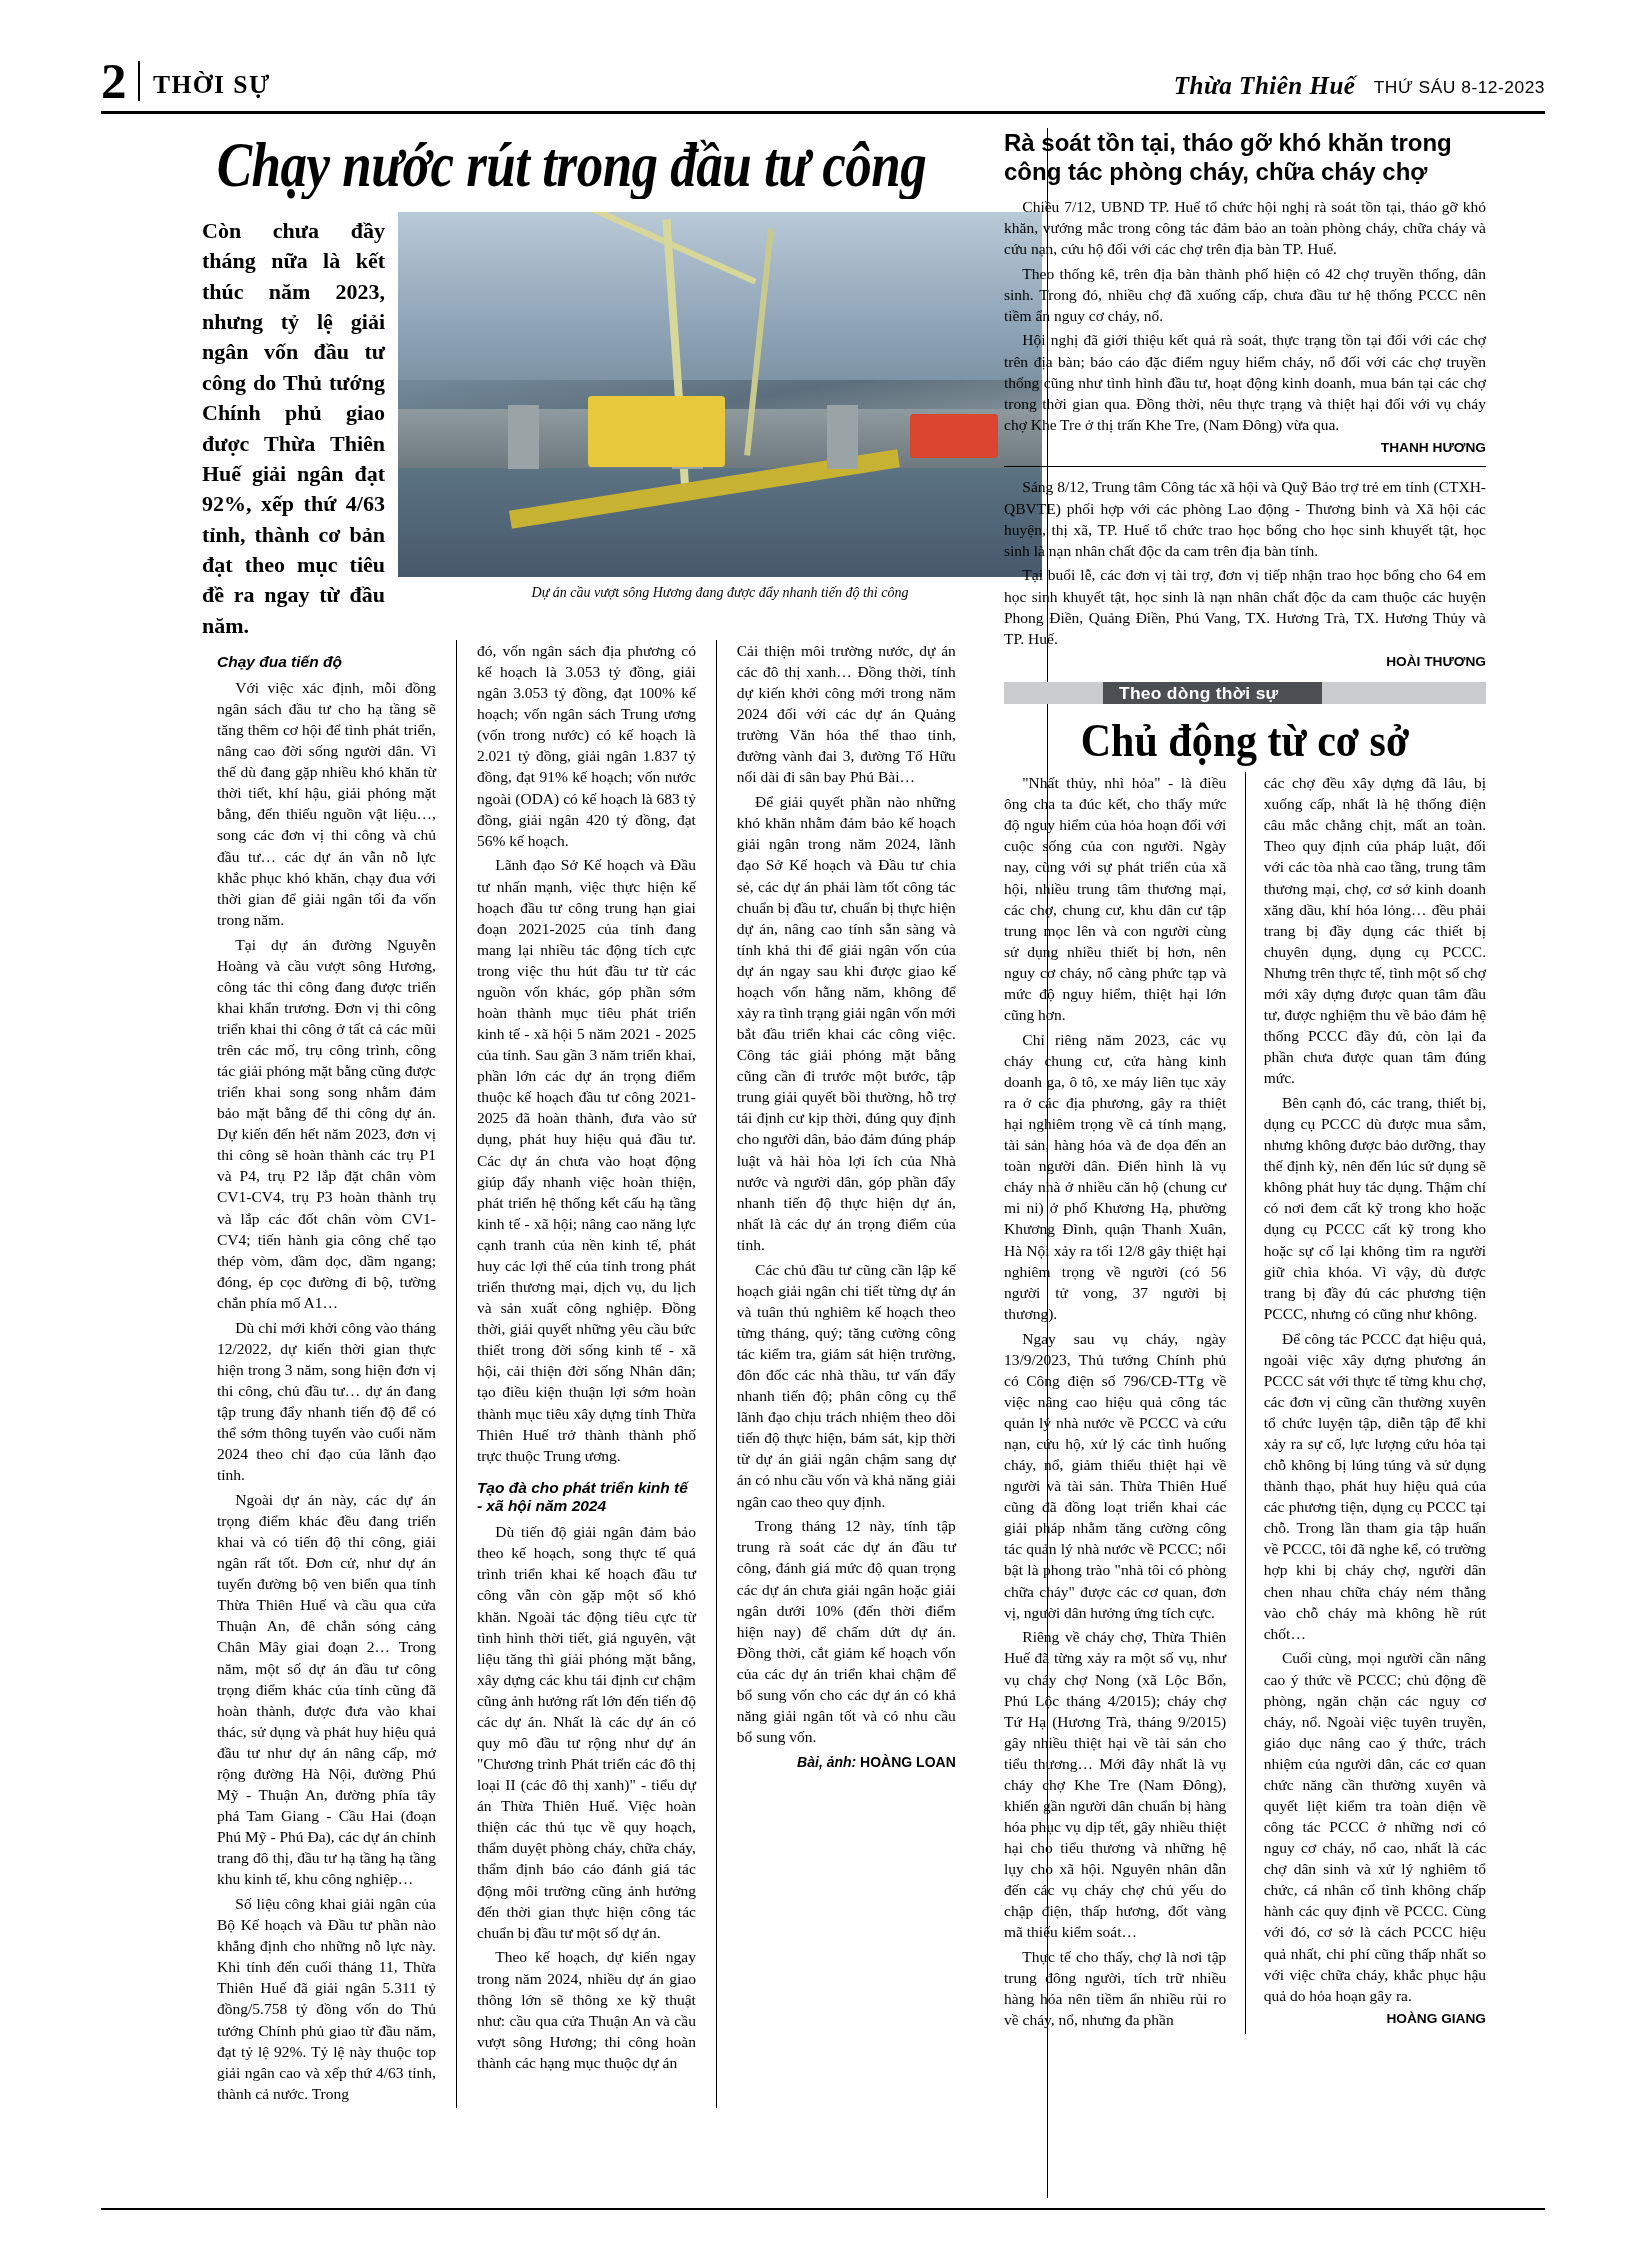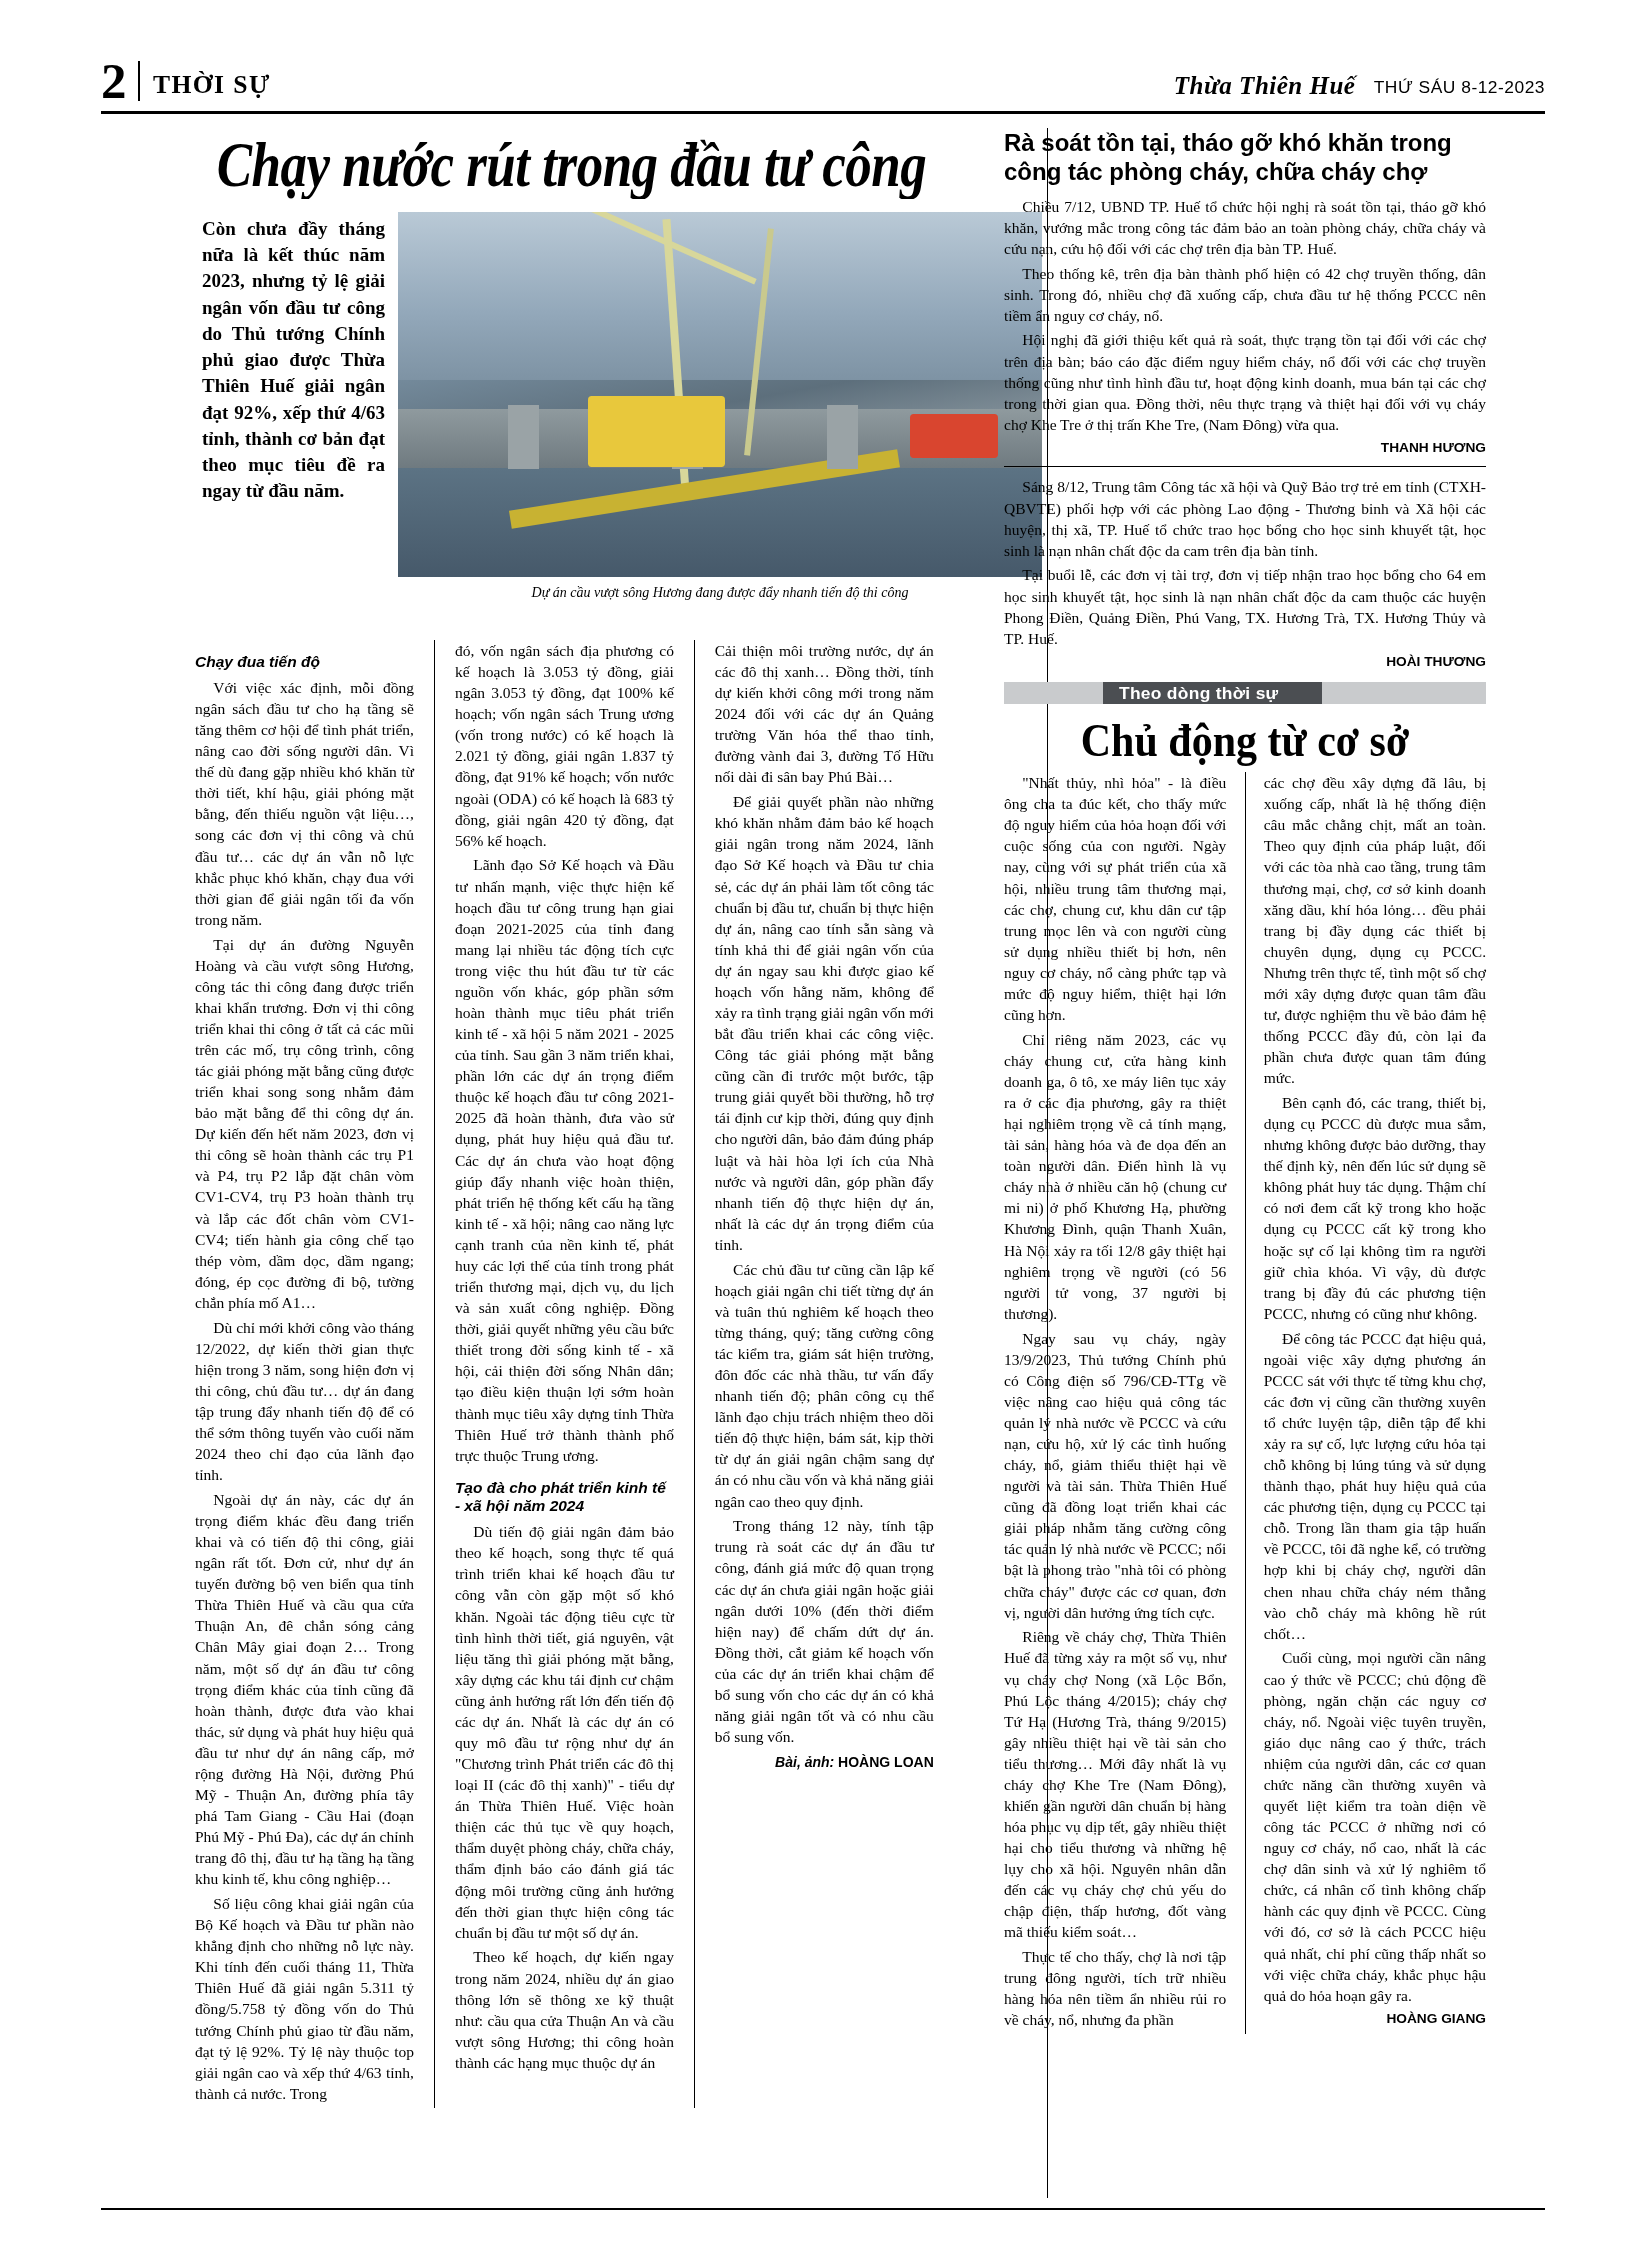--- a/index.html
+++ b/index.html
@@ -165,21 +165,21 @@
     margin-top: 7.3px;
   }
   .intro-col {
     position: absolute;
     left: 101px;
     top: 88px;
     width: 183px;
   }
   .intro-text {
     font-family: "Liberation Serif", serif;
-    font-size: 19px;
+    font-size: 22px;
     line-height: 1.38;
     font-weight: bold;
     text-align: justify;
   }
   .subhead {
     font-family: "Liberation Sans", sans-serif;
     font-size: 15.5px;
     font-weight: bold;
     font-style: italic;
     margin: 12.8px 0 5.5px 0;
@@ -197,21 +197,21 @@
     font-family: "Liberation Sans", sans-serif;
     font-size: 14px;
     font-weight: bold;
     text-align: right;
     margin-top: 7.3px;
   }
   .byline .lbl { font-style: italic; font-weight: bold; }
   
   .story-cols {
     position: absolute;
-    left: 94px;
+    left: 116px;
     top: 512px;
     width: 941px;
     display: flex;
     gap: 20px;
   }
   .story-col { width: 219px; }
   .story-cols .sep {
     width: 0.9px;
     background: #000;
     align-self: stretch;

